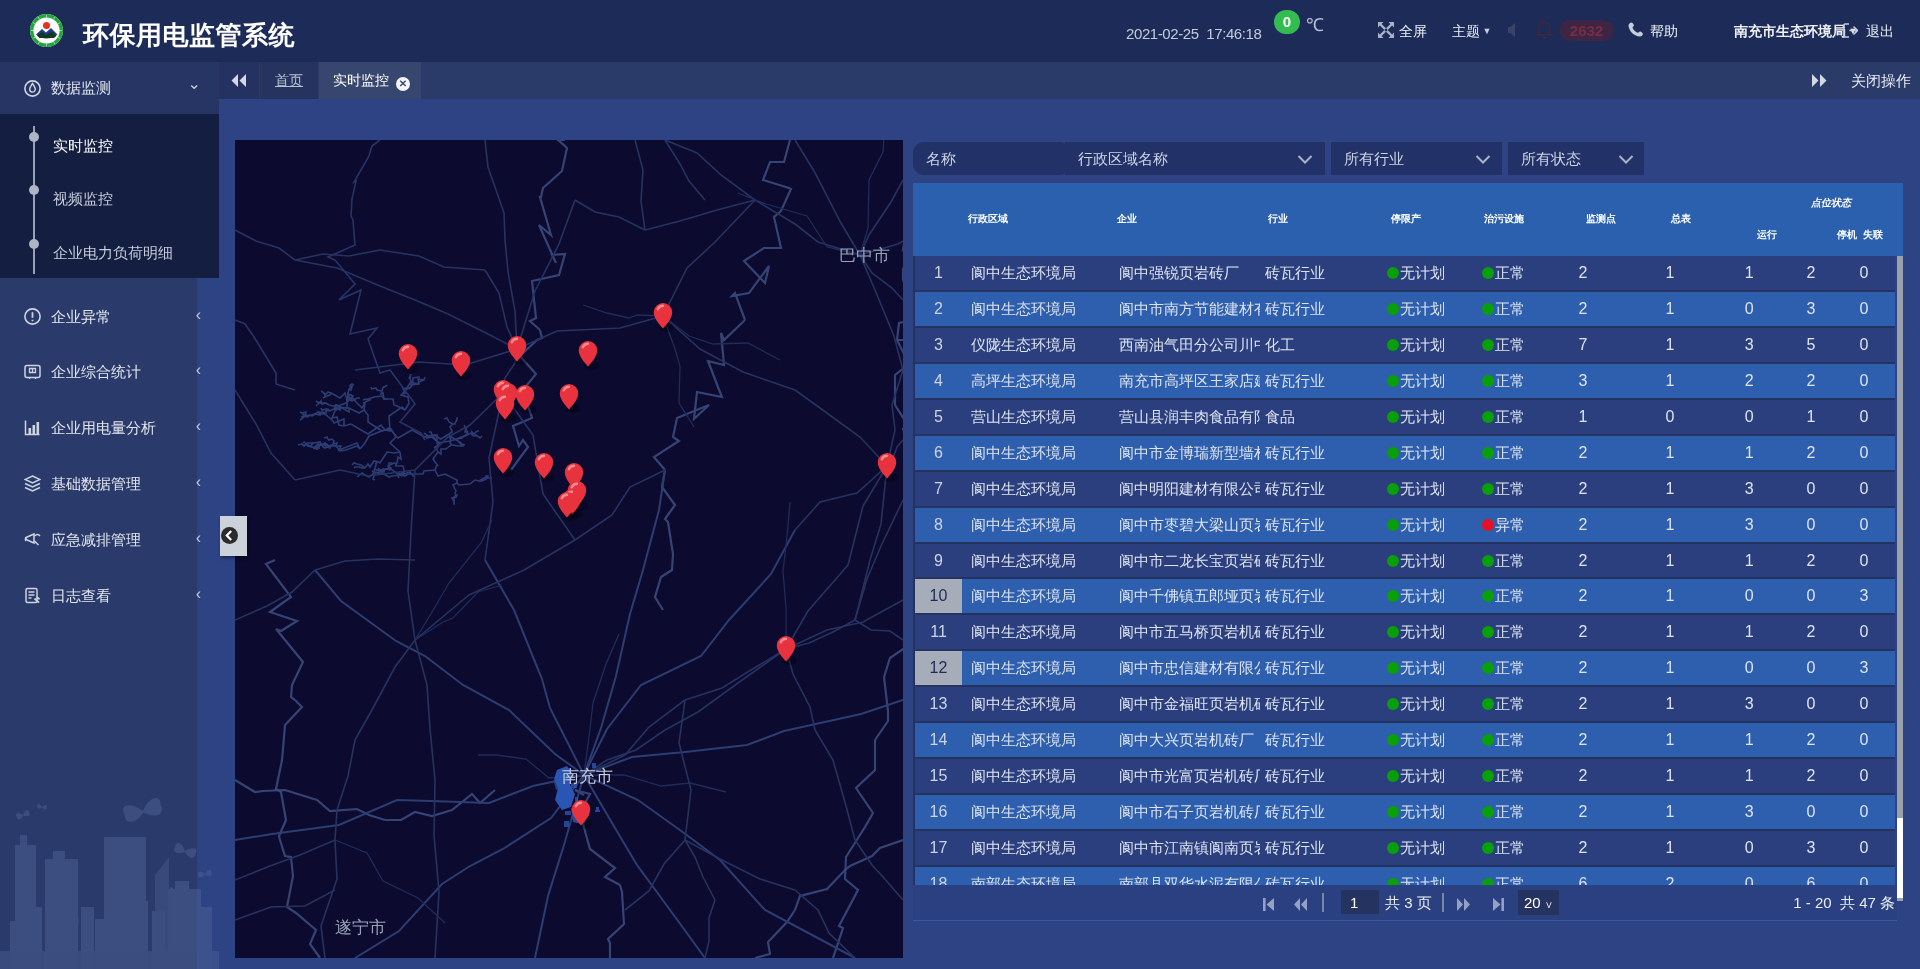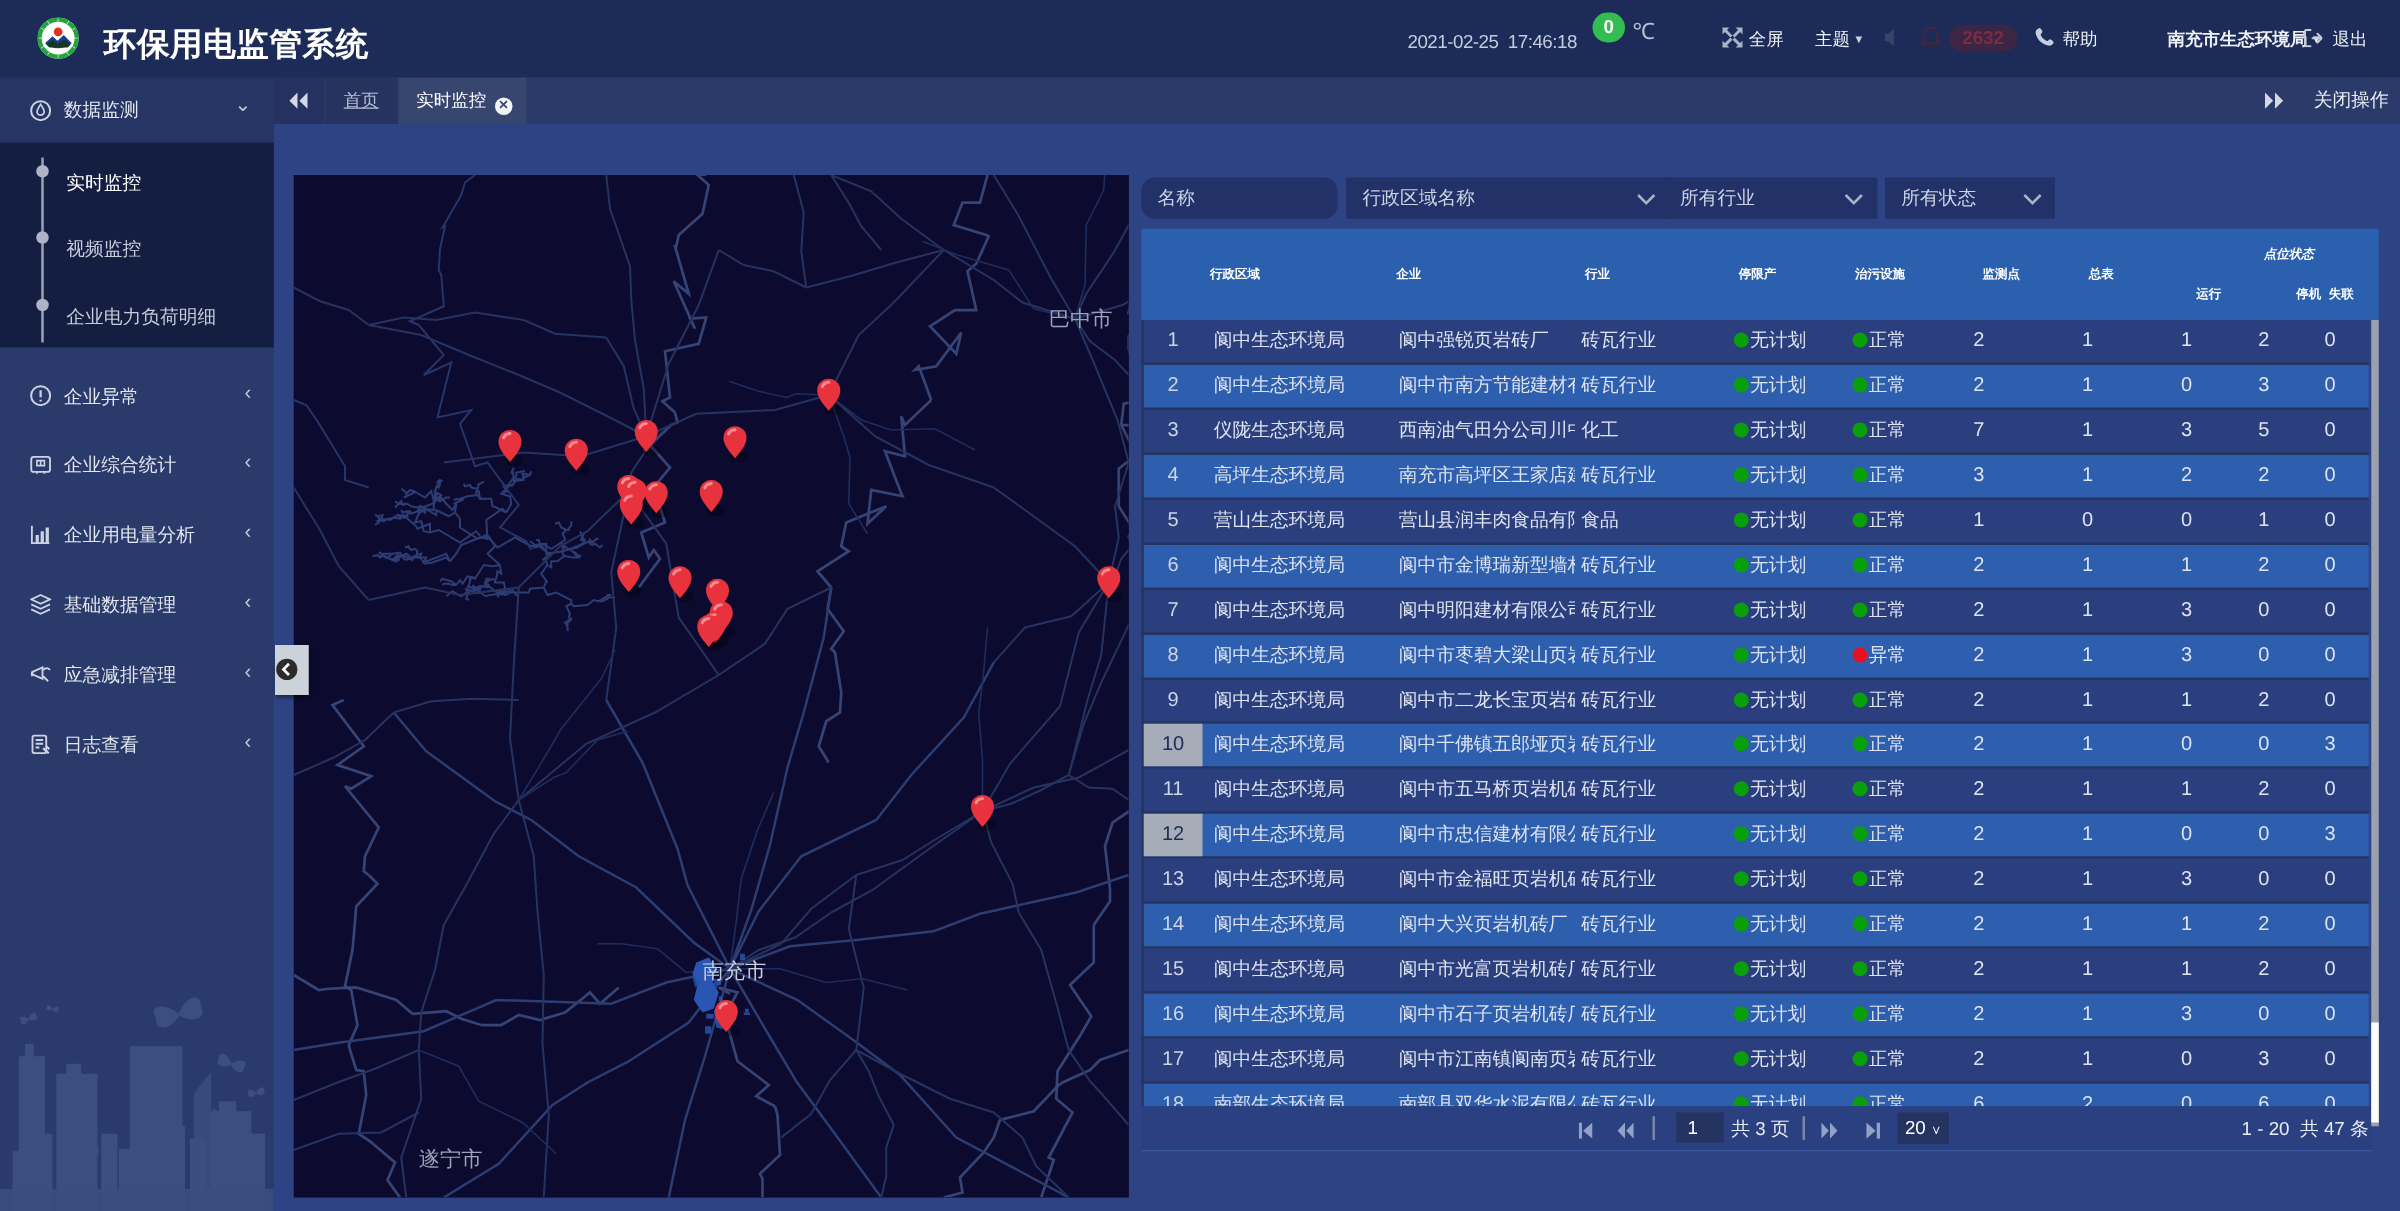--- a/index.html
+++ b/index.html
@@ -3,21 +3,21 @@
 <meta charset="utf-8">
 <style>
 * { margin:0; padding:0; box-sizing:border-box; }
 html,body { width:1920px; height:969px; overflow:hidden; background:#2d4384;
   font-family:"Liberation Sans",sans-serif; }
 .abs { position:absolute; }
 #header { position:absolute; left:0; top:0; width:1920px; height:62px; background:#1c2b57; z-index:30; }
 #title { position:absolute; left:83px; top:18px; color:#fff; font-size:26px; font-weight:bold; letter-spacing:0.5px; }
 #hdr-time { position:absolute; left:1126px; top:25px; color:#c3cbdc; font-size:15px; letter-spacing:-0.4px; }
 .hit { position:absolute; top:23px; color:#eef1f6; font-size:14px; }
-#sidebar { position:absolute; left:0; top:62px; width:219px; height:907px; background:#2a3a6a; z-index:20;text-decoration:underline; }
+#sidebar { position:absolute; left:0; top:62px; width:197px; height:907px; background:#2a3a6a; z-index:20;text-decoration:underline; }
 #submenu { position:absolute; left:0; top:52px; width:219px; height:164px; background:#141e41; }
 .mi { position:absolute; left:0; width:219px; height:54px; color:#e2e6ef; font-size:15px; }
 .mi .txt { position:absolute; left:51px; top:18px; }
 .mi .chev { position:absolute; right:18px; top:16px; color:#c3cad9; font-size:16px; }
 .mi svg { position:absolute; left:24px; top:18px; }
 .smi { position:absolute; left:53px; color:#c6ccdb; font-size:15px; }
 #tabbar { position:absolute; left:219px; top:62px; width:1701px; height:37px; background:#2a3a69; z-index:25; }
 .tab { position:absolute; top:0; height:37px; font-size:15px; }
 #content { position:absolute; left:219px; top:99px; width:1701px; height:870px; background:#2d4384; }
 #stats { position:absolute; left:14px; top:17px; color:#e6eaf4; font-size:15px; }
@@ -589,21 +589,21 @@
         </g>
 <g transform="translate(346,673)">
           <ellipse cx="3.5" cy="11.5" rx="7.5" ry="4.5" fill="#000" opacity="0.3"></ellipse>
           <path d="M0,12.5 C-6.8,5 -9.2,0.5 -9.2,-3.8 A9.2,9.2 0 1 1 9.2,-3.8 C9.2,0.5 6.8,5 0,12.5 Z" fill="#e8333e"></path>
           <path d="M-5.2,-6.8 a6,6 0 0 1 5.2-3.4" stroke="#f68b90" stroke-width="2.4" fill="none" stroke-linecap="round"></path>
         </g>
 </svg>
     </div>
   <div id="rpanel">
   <div class="fbox" style="left:0;width:157px;border-radius:11px;">名称</div>
-  <div class="fbox" style="left:164px;width:260px;">行政区域名称<svg class="fch" style="right:12px;" width="16" height="9" viewBox="0 0 16 9">
+  <div class="fbox" style="left:152px;width:260px;">行政区域名称<svg class="fch" style="right:12px;" width="16" height="9" viewBox="0 0 16 9">
           <path d="M1.5 1 L8 7.5 L14.5 1" fill="none" stroke="#a9b2c6" stroke-width="2"></path>
         </svg></div>
   <div class="fbox" style="left:418px;width:171px;">所有行业<svg class="fch" style="right:11px;" width="16" height="9" viewBox="0 0 16 9">
           <path d="M1.5 1 L8 7.5 L14.5 1" fill="none" stroke="#a9b2c6" stroke-width="2"></path>
         </svg></div>
   <div class="fbox" style="left:595px;width:136px;">所有状态<svg class="fch" style="right:10px;" width="16" height="9" viewBox="0 0 16 9">
           <path d="M1.5 1 L8 7.5 L14.5 1" fill="none" stroke="#a9b2c6" stroke-width="2"></path>
         </svg></div>
   <div id="thead">
     <span class="hl" style="left:55px;top:29px;">行政区域</span>

